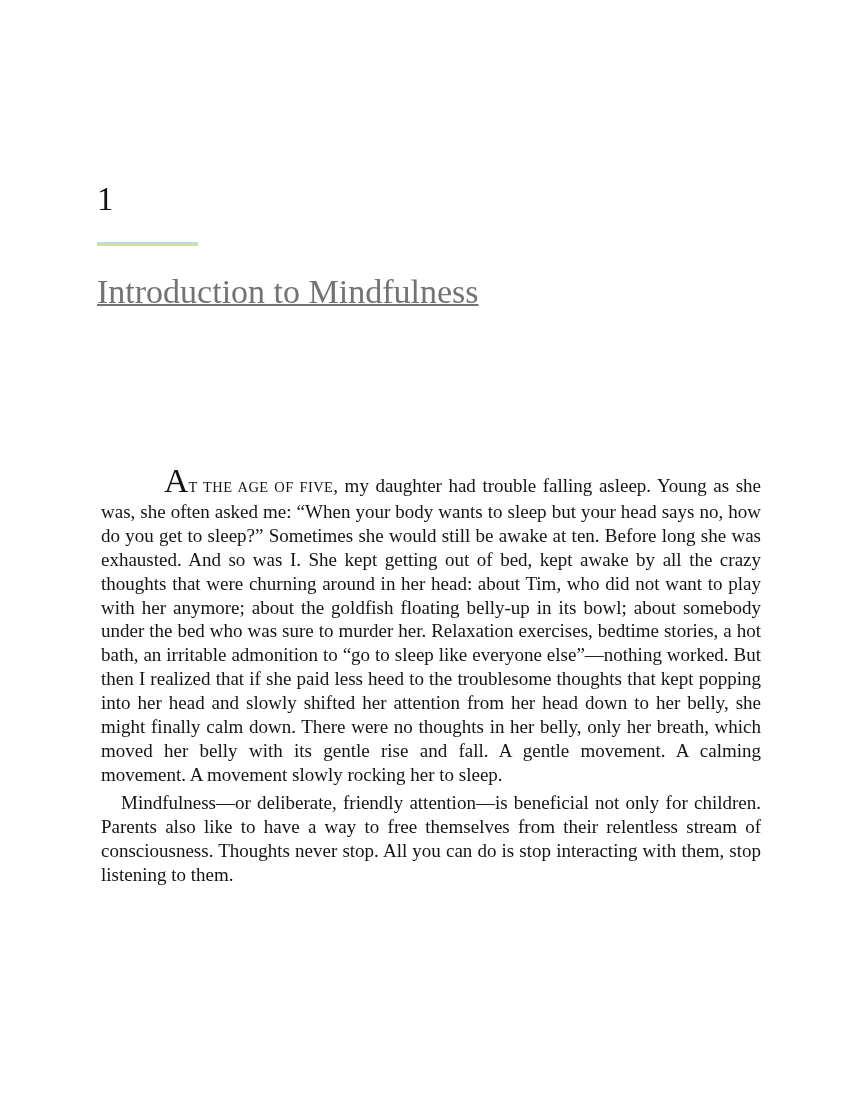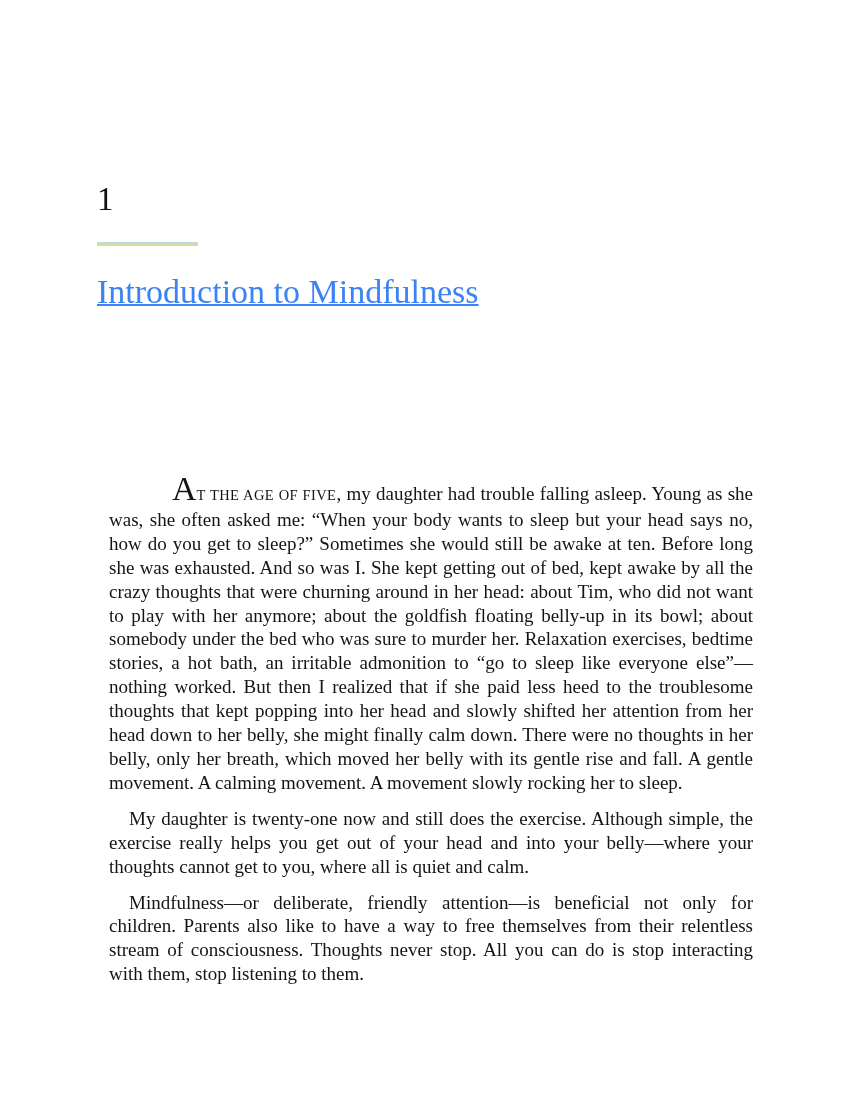--- a/index.html
+++ b/index.html
@@ -30,37 +30,37 @@
     width: 101px;
     height: 4px;
     background: linear-gradient(to bottom, #b7ddd6 0%, #b7ddd6 50%, #dadc9e 50%, #dadc9e 100%);
   }
   .chapter-title {
     position: absolute;
     left: 97px;
     top: 272px;
     font-size: 34px;
     line-height: 1.15;
-    color: #3b82f6;
+    color: #737373;
     text-decoration: underline;
     text-decoration-thickness: 2px;
     cursor: pointer;
   }
   .body-text {
     position: absolute;
     left: 97px;
     top: 470px;
     width: 668px;
     font-size: 19px;
     line-height: 23.9px;
     text-align: justify;
     color: #141414;
   }
   .para {
-    margin: 12px;
+    margin: 4px;
     text-indent: 20px;
     font-family: Liberation Serif, serif;
   }
   .para.first {
     text-indent: 63px;
   }
   .initial {
     font-size: 34px;
     line-height: 0;
   }
@@ -77,20 +77,19 @@
   <div class="chapter-number">1</div>
 
   <div class="chapter-rule"></div>
 
   <a class="chapter-title">Introduction to Mindfulness</a>
 
   <div class="body-text">
 
     <p class="para first"><span class="initial">A</span><span class="smallcaps">T THE AGE OF FIVE</span><span>, my daughter had trouble falling asleep. Young as she was, she often asked me: “When your body wants to sleep but your head says no, how do you get to sleep?” Sometimes she would still be awake at ten. Before long she was exhausted. And so was I. She kept getting out of bed, kept awake by all the crazy thoughts that were churning around in her head: about Tim, who did not want to play with her anymore; about the goldfish floating belly-up in its bowl; about somebody under the bed who was sure to murder her. Relaxation exercises, bedtime stories, a hot bath, an irritable admonition to “go to sleep like everyone else”—nothing worked. But then I realized that if she paid less heed to the troublesome thoughts that kept popping into her head and slowly shifted her attention from her head down to her belly, she might finally calm down. There were no thoughts in her belly, only her breath, which moved her belly with its gentle rise and fall. A gentle movement. A calming movement. A movement slowly rocking her to sleep.</span></p>
 
-    <p class="para">My daughter is twenty-one now and still does the exercise. Although simple, the exercise really helps you get out of your head and into your belly—where your thoughts cannot get to you, where all is quiet and calm.</p>
 
     <p class="para">Mindfulness—or deliberate, friendly attention—is beneficial not only for children. Parents also like to have a way to free themselves from their relentless stream of consciousness. Thoughts never stop. All you can do is stop interacting with them, stop listening to them.</p>
 
 
   </div>
 
 </div>
 
 </body></html>

